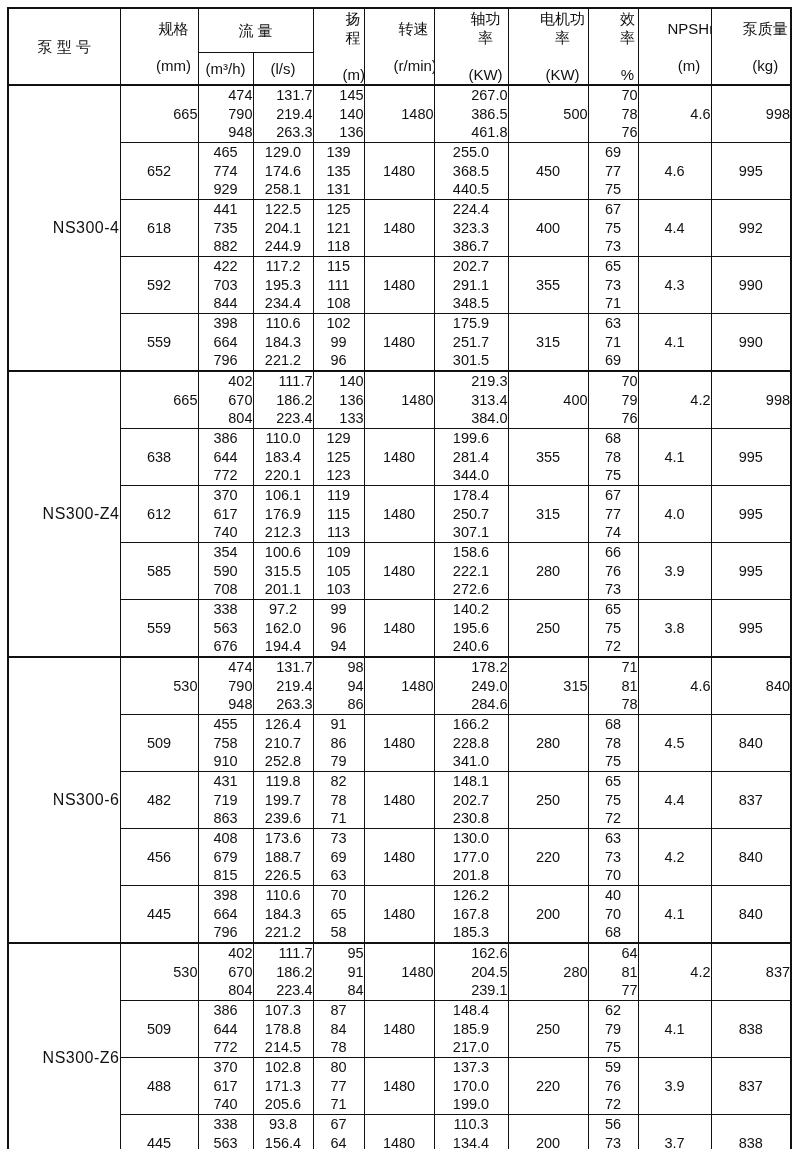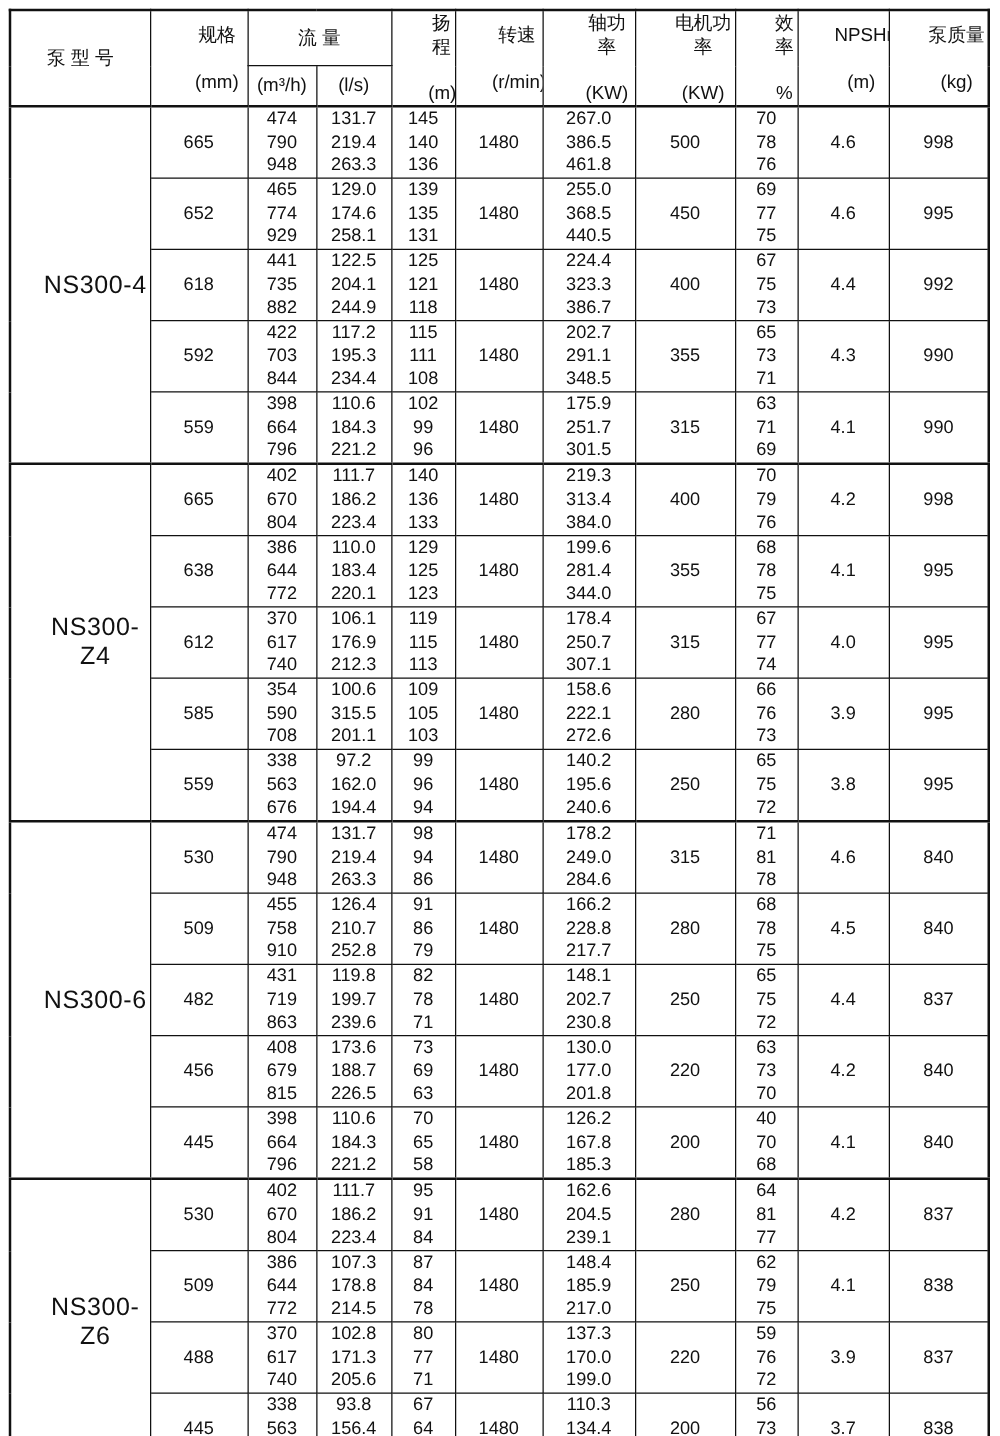--- a/index.html
+++ b/index.html
@@ -36,31 +36,32 @@
   }
   .pump-table thead tr.h1 { height: 39px; }
   .pump-table thead tr.h2 { height: 28px; }
   .pump-table thead th.two-line div { line-height: 19px; padding-left: 29px; }
   .pump-table tbody td {
     font-size: 14.5px;
     height: 56px;
   }
   .pump-table tbody tr { height: 56px; }
   .pump-table td.model-cell {
-    font-size: 20px;
+    font-size: 16px;
     letter-spacing: 0.5px;
     padding-left: 24px;
   }
   .pump-table td.tri div {
     line-height: 18.6px;
     height: 18.6px;
   }
   
   .pump-table tr.block-start td {
     border-top: 2px solid #111111;
+    text-align: right;
   }
   .unit { font-size: 15px; margin-top: 18px; }
 </style>
 </head>
 <body>
 
 <div class="page">
   <table class="pump-table">
     <colgroup>
       <col style="width:112px">
@@ -487,21 +488,21 @@
           </td>
           <td class="tri">
             <div>91</div>
             <div>86</div>
             <div>79</div>
           </td>
           <td>1480</td>
           <td class="tri">
             <div>166.2</div>
             <div>228.8</div>
-            <div>217.7</div>
+            <div>341.0</div>
           </td>
           <td>280</td>
           <td class="tri">
             <div>68</div>
             <div>78</div>
             <div>75</div>
           </td>
           <td>4.5</td>
           <td>840</td>
         </tr>

